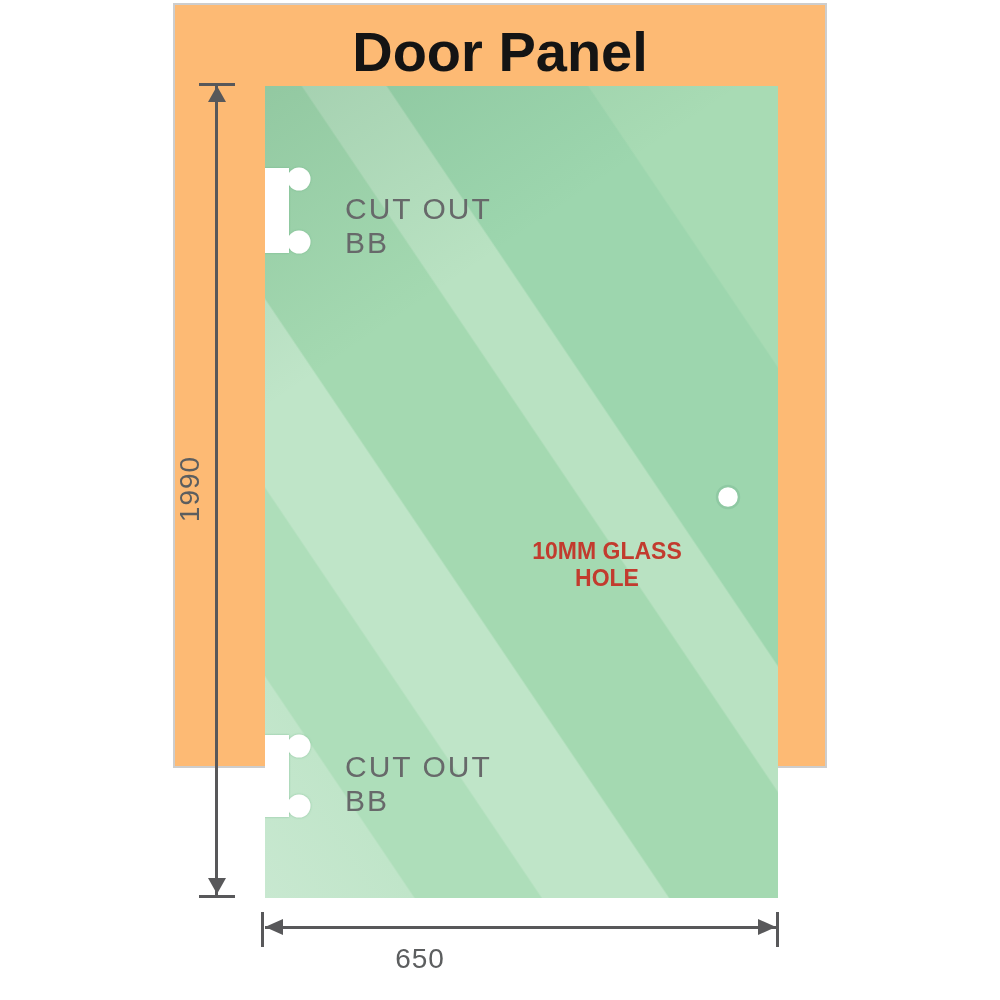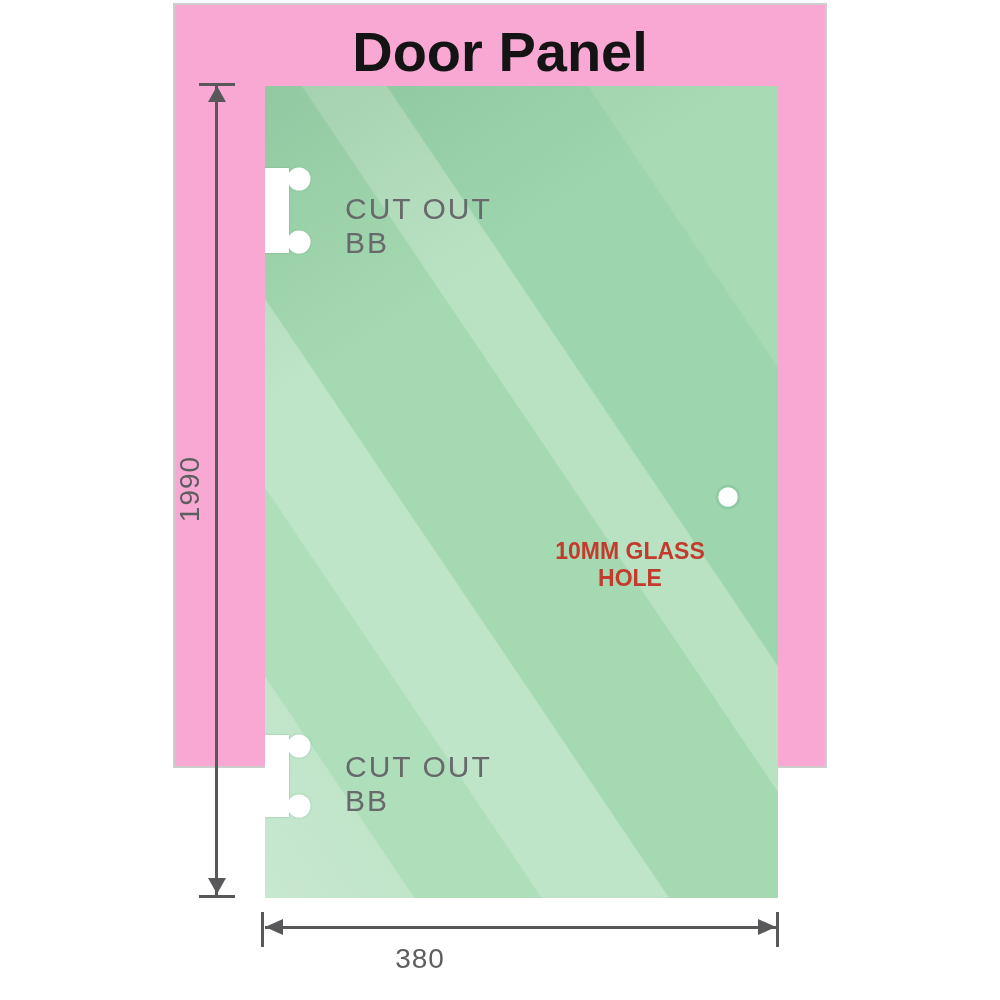--- a/index.html
+++ b/index.html
@@ -4,21 +4,21 @@
 <style>
   html,body{margin:0;padding:0;}
   body{
     width:1000px;height:1000px;position:relative;background:#ffffff;
     font-family:"Liberation Sans","DejaVu Sans",sans-serif;
     overflow:hidden;
   }
   
   .frame{
     position:absolute;left:173px;top:3px;width:654px;height:765px;
-    box-sizing:border-box;border:2px solid #cdcdcd;background:#f9a8d4;
+    box-sizing:border-box;border:2px solid #cdcdcd;background:#fdba74;
   }
   .title{
     position:absolute;left:0;top:14px;width:650px;text-align:center;
     font-size:56px;font-weight:700;color:#141414;letter-spacing:0;
   }
   
   .panel{
     position:absolute;left:90px;top:81px;width:513px;height:812px;
     background:
       linear-gradient(146deg, rgba(55,115,80,0.16) 0%, rgba(55,115,80,0) 28%),
@@ -32,21 +32,21 @@
         #a8dbb4 82.2%, #a8dbb4 100%);
   }
   .panel svg{position:absolute;left:0;top:0;}
   .cutlabel{
     position:absolute;width:200px;
     font-size:30px;letter-spacing:2px;color:#67696a;
   }
   .cutlabel.top{left:80px;top:106px;}
   .cutlabel.bottom{left:80px;top:664px;}
   .holelabel{
-    position:absolute;left:260px;top:452px;width:210px;text-align:center;
+    position:absolute;left:237px;top:452px;width:210px;text-align:center;
     font-size:23px;font-weight:700;letter-spacing:0px;color:#c23b2e;
   }
   
   .dim{position:absolute;background:#58585a;}
   .vline{left:40px;top:81px;width:3px;height:810px;}
   .vcap{left:24px;width:36px;height:3px;}
   .vcap.top{top:78px;}
   .vcap.bot{top:890px;}
   .arrow{position:absolute;width:0;height:0;}
   .arrow.up{left:33px;top:81px;border-left:9px solid transparent;border-right:9px solid transparent;border-bottom:16px solid #58585a;}
@@ -106,16 +106,16 @@
     <div class="arrow down"></div>
     <div class="dimnum height">1990</div>
   </div>
 
   <div>
     <div class="dim htick left"></div>
     <div class="dim htick right"></div>
     <div class="dim hline"></div>
     <div class="arrow left"></div>
     <div class="arrow right"></div>
-    <div class="dimnum width">380</div>
+    <div class="dimnum width">650</div>
   </div>
 
 </div>
 
 </body></html>

